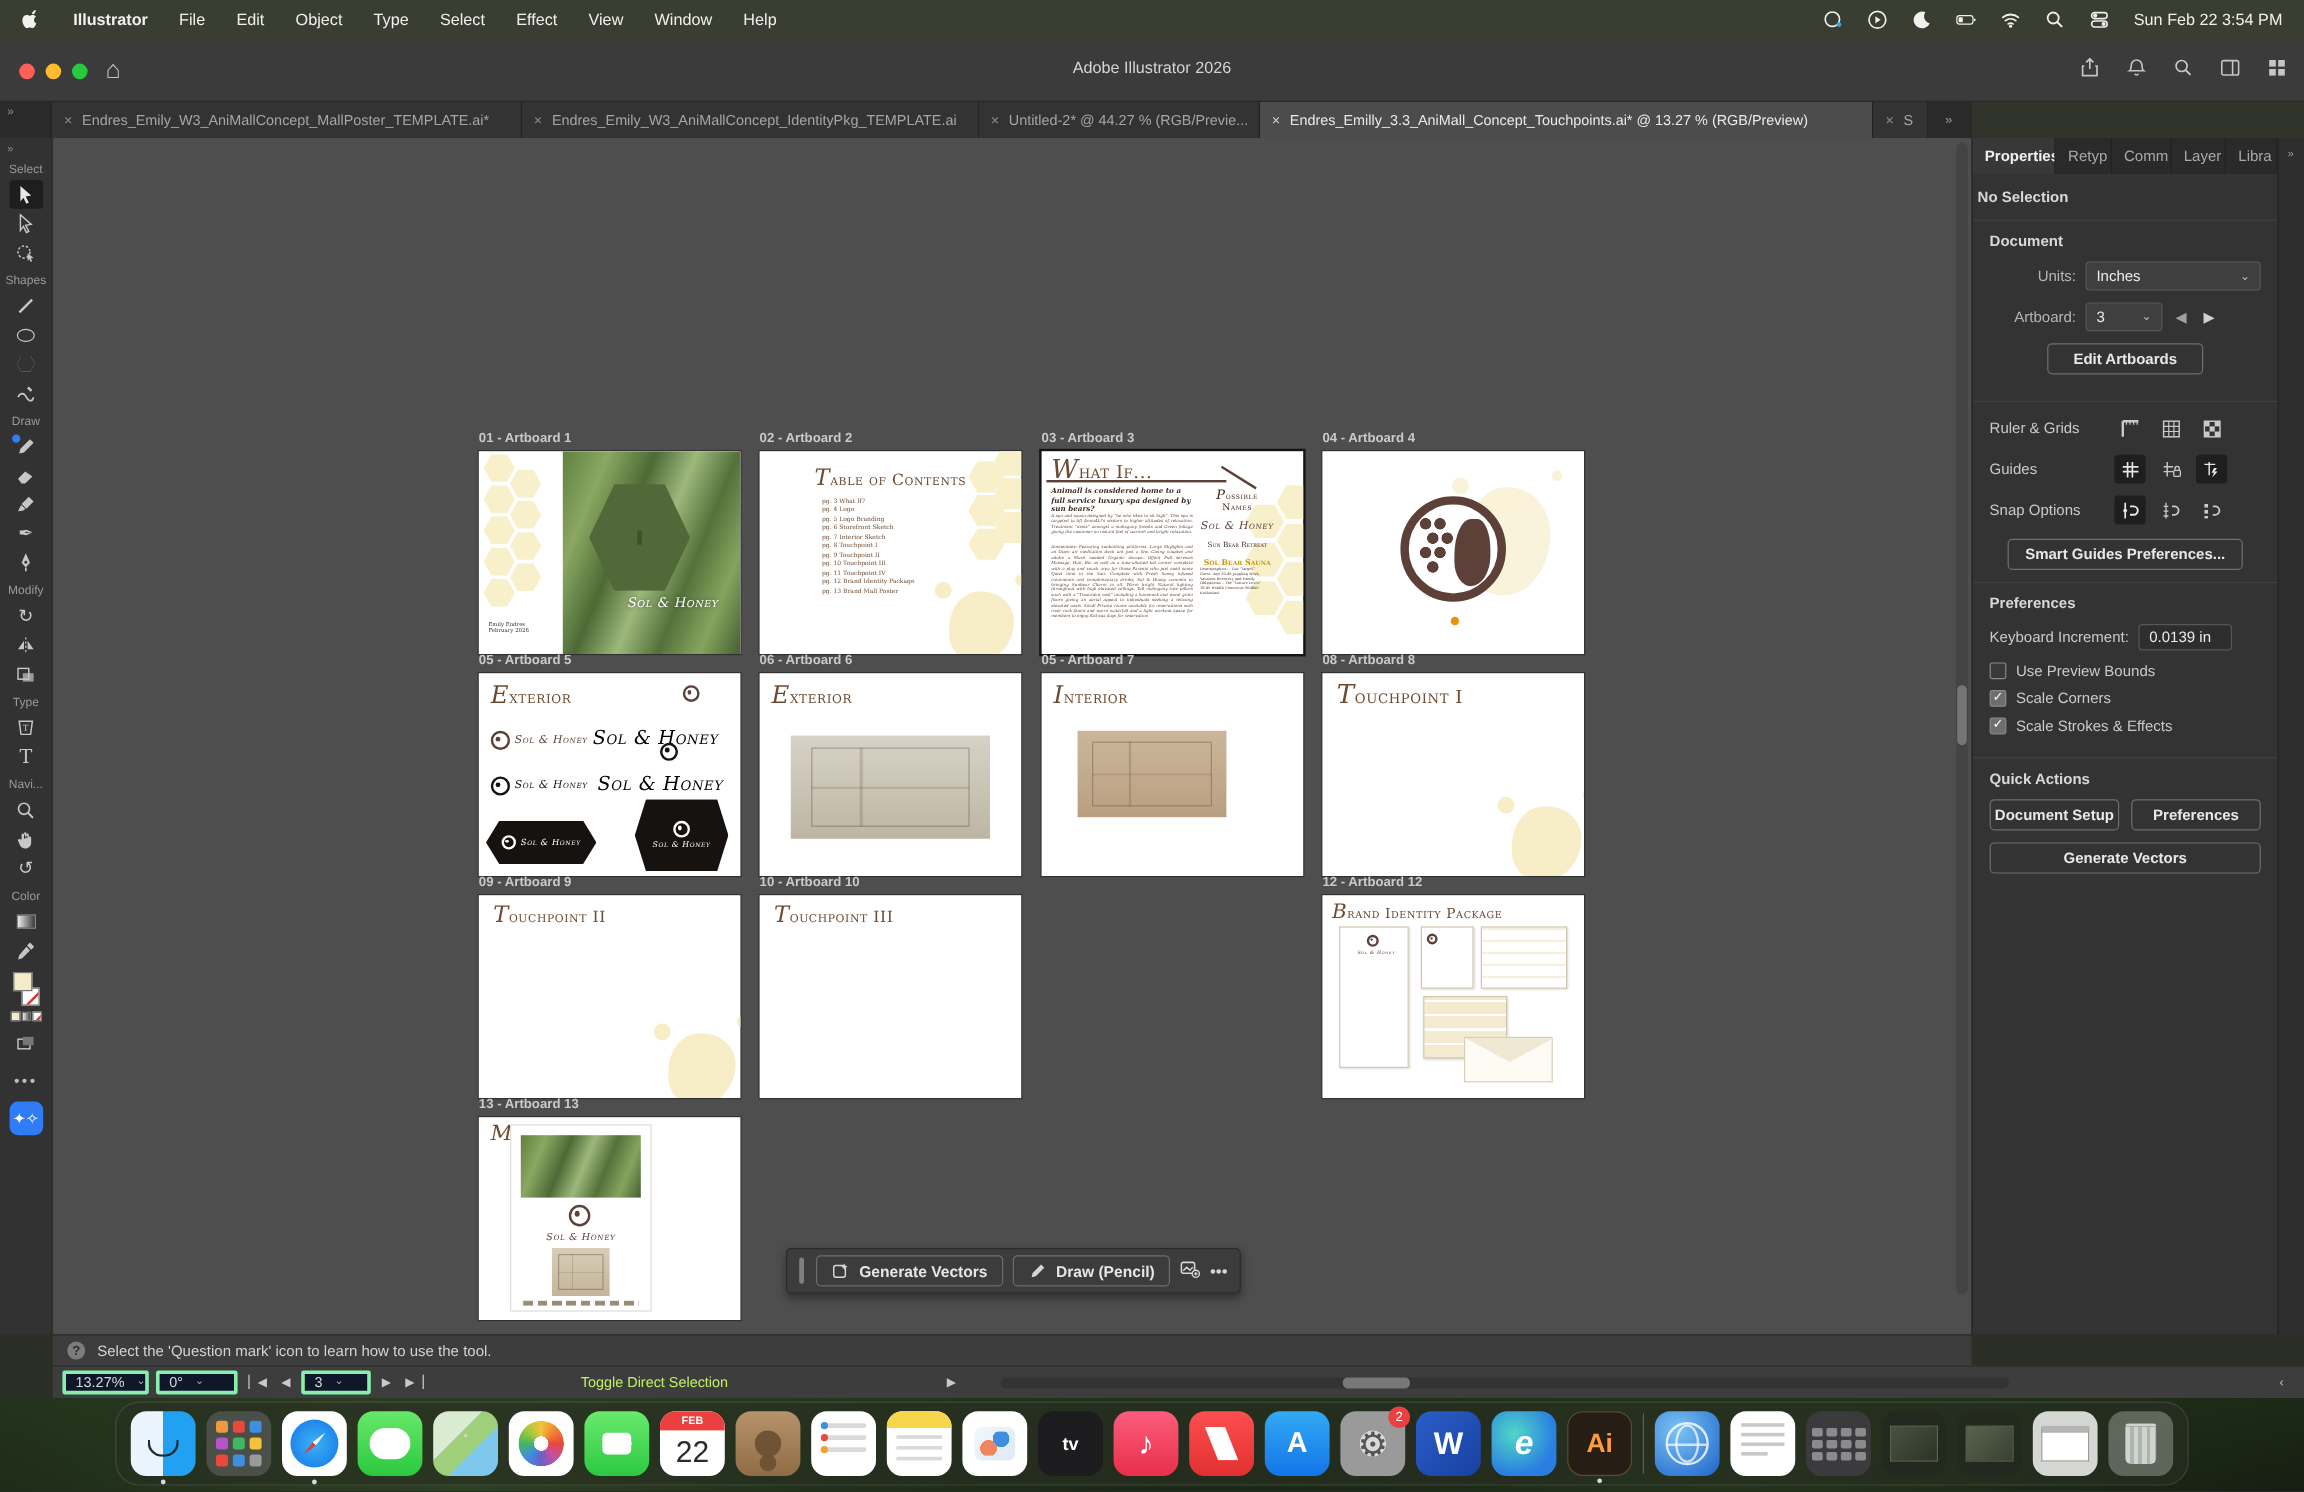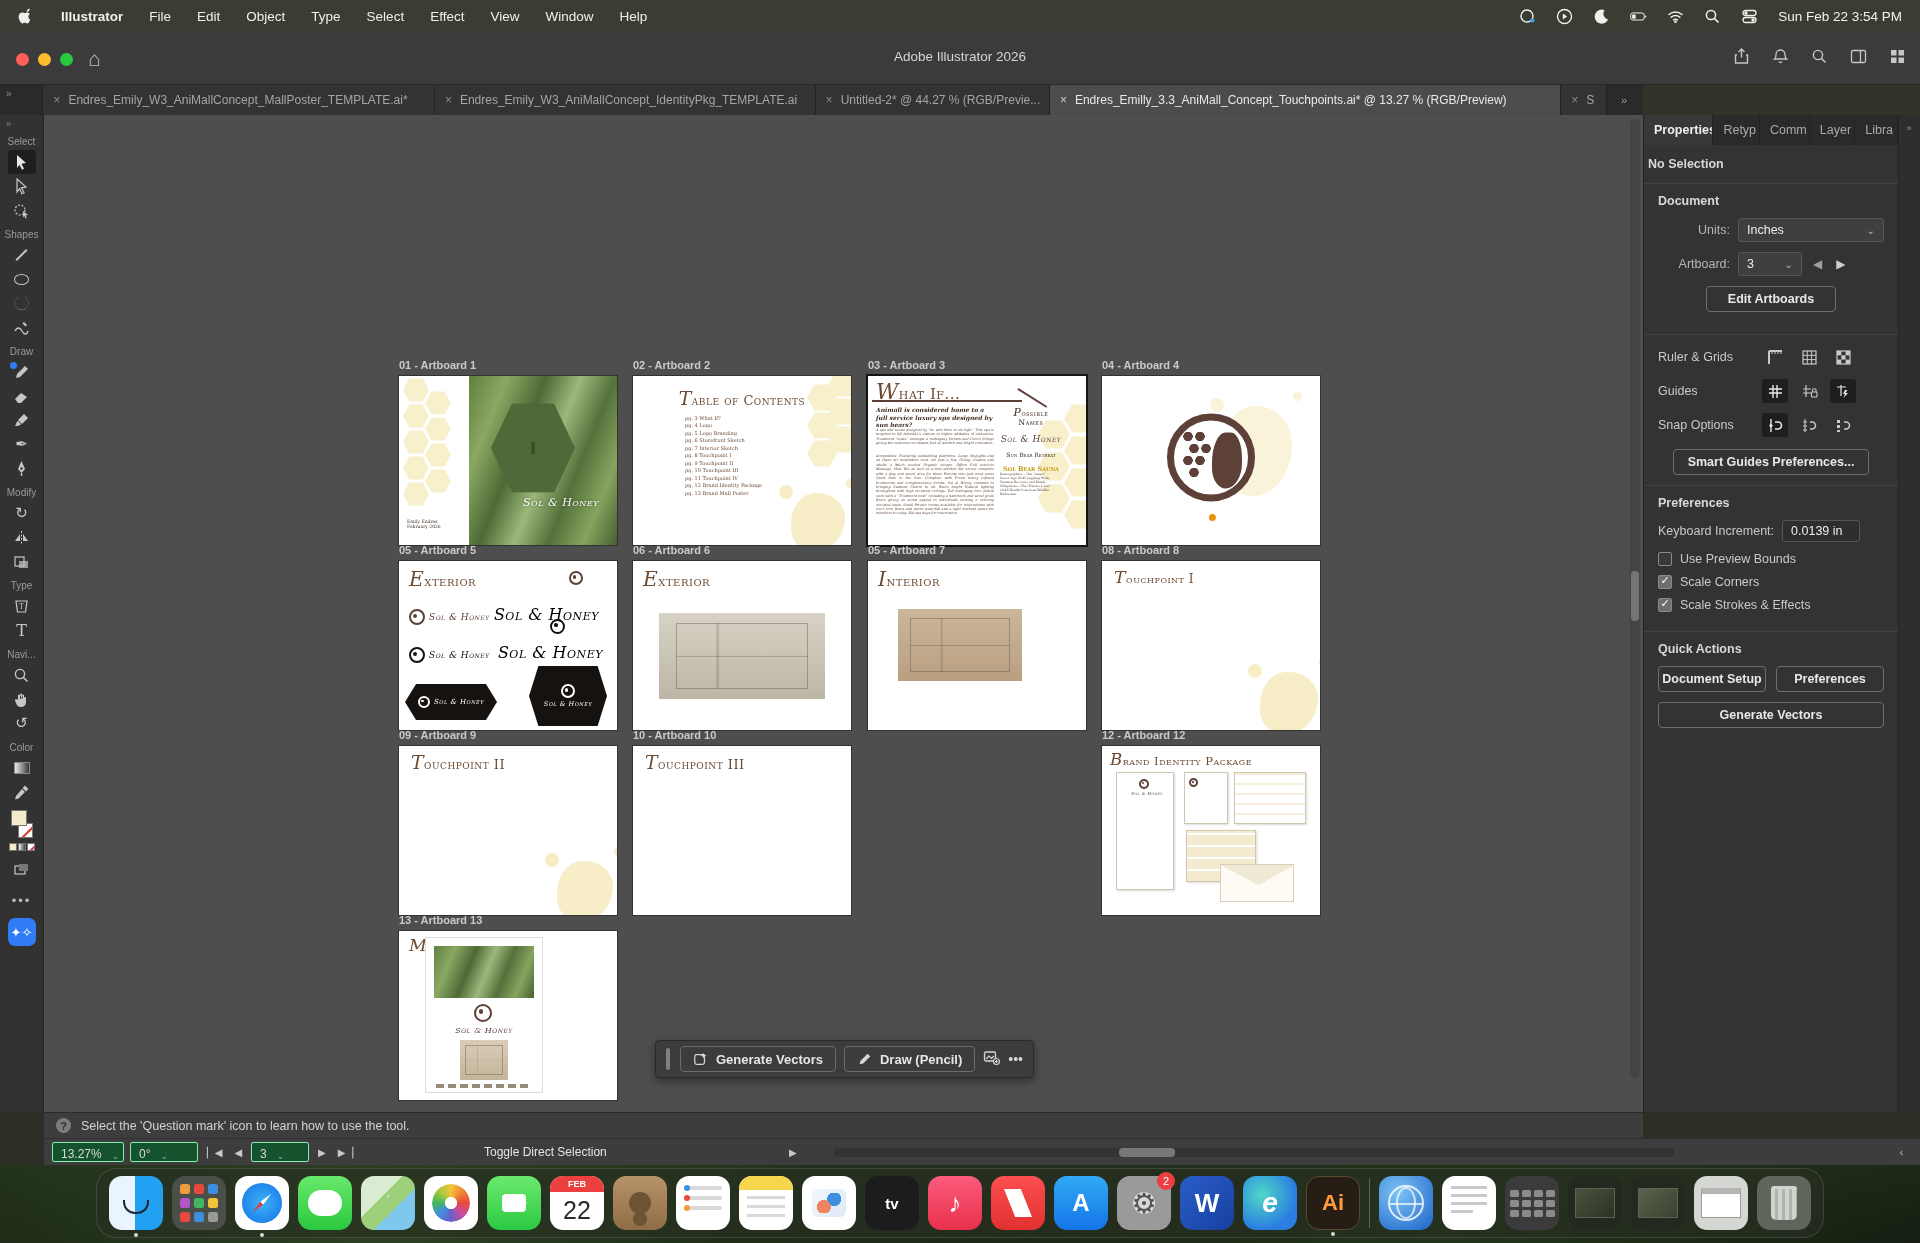--- a/index.html
+++ b/index.html
@@ -99,24 +99,24 @@
   .icon-btn svg{width:17px;height:17px;display:block}
   .cb-row{display:flex;align-items:center;gap:8px;margin-bottom:9px;color:#c9c9c9}
   .cb{width:14px;height:14px;border:1px solid #8a8a8a;border-radius:2px;background:#3a3a3a;position:relative}
   .cb.checked{background:#6e6e6e}
   .cb.checked::after{content:"✓";position:absolute;left:1.5px;top:-2px;font-size:11px;color:#fff}
   #strip{position:absolute;left:1898px;top:0;width:22px;height:997px;background:#2e2e2e;border-left:1px solid #242424;color:#9a9a9a;font-size:9px;text-align:center;padding-top:8px;letter-spacing:1px}
   
   #hintbar{position:absolute;left:44px;top:1112px;width:1599px;height:26px;background:#3d3d3d;border-top:1px solid #2b2b2b;display:flex;align-items:center;gap:10px;padding:0 12px;color:#d2d2d2;font-size:12.5px}
   .qmark{width:15px;height:15px;border-radius:50%;background:#7c7c7c;color:#2e2e2e;font-size:11px;font-weight:bold;display:flex;align-items:center;justify-content:center}
   #bottombar{position:absolute;left:44px;top:1138px;width:1876px;height:27px;background:#3d3d3d;border-top:1px solid #2e2e2e;display:flex;align-items:center;gap:6px;padding:0 8px;color:#d8d8d8;font-size:12px}
-  .bb-field{display:flex;align-items:flex-end;gap:10px;background:#14532d;border:1px solid #86efac;border-radius:2px;height:20px;padding:0 8px}
+  .bb-field{display:flex;align-items:flex-start;gap:10px;background:#0f172a;border:3px solid #86efac;border-radius:2px;height:20px;padding:0 8px}
   .bb-field .cv{color:#a8a8a8;font-size:9px}
   .navic{color:#c9c9c9;font-size:10px;padding:0 3px}
-  #toggle-label{position:absolute;left:440px;color:#e5e5e5}
+  #toggle-label{position:absolute;left:440px;color:#bef264}
   #hsc-track{position:absolute;left:790px;top:9px;width:840px;height:9px;background:#333;border-radius:4px}
   #hsc-thumb{position:absolute;left:285px;width:56px;height:9px;background:#787878;border-radius:4px}
   
   #desk{position:absolute;left:0;top:1165px;width:1920px;height:78px;background:
     radial-gradient(circle at 20% 120%,#2c4022 0%,transparent 55%),
     radial-gradient(circle at 75% 130%,#24351c 0%,transparent 50%),
     linear-gradient(180deg,#1a2416,#0e130c)}
   #dock{position:absolute;left:50%;bottom:5px;transform:translateX(-50%);display:flex;align-items:center;gap:9px;background:rgba(40,46,34,.62);border:1px solid rgba(255,255,255,.12);border-radius:20px;padding:7px 12px}
   .dk{width:54px;height:54px;border-radius:13px;position:relative;flex:none}
   .dk.run::after{content:"";position:absolute;left:50%;bottom:-7px;width:4px;height:4px;border-radius:50%;background:#d9d9d9;transform:translateX(-50%)}
@@ -606,21 +606,21 @@
         <div class="ab-label">05 - Artboard 7</div>
         <div class="ab-inner">
           <div class="script-title" style="font-size:14px;position:absolute;left:10px;top:8px">Interior</div>
           <div class="sketch" style="position:absolute;left:30px;top:48px;width:124px;height:72px;background:linear-gradient(180deg,#cbb69a,#b99f80)"></div>
         </div>
       </div>
 
       <div class="ab" style="left:1058px;top:446px">
         <div class="ab-label">08 - Artboard 8</div>
         <div class="ab-inner">
-          <div class="script-title" style="font-size:12px;position:absolute;left:12px;top:8px">Touchpoint I</div>
+          <div class="script-title" style="font-size:15px;position:absolute;left:12px;top:8px">Touchpoint I</div>
           <span class="splash" style="right:2px;bottom:-4px;width:58px;height:62px"></span>
         </div>
       </div>
 
       <div class="ab" style="left:355px;top:631px">
         <div class="ab-label">09 - Artboard 9</div>
         <div class="ab-inner">
           <div class="script-title" style="font-size:13px;position:absolute;left:12px;top:8px">Touchpoint II</div>
           <span class="splash" style="right:4px;bottom:-6px;width:56px;height:60px"></span>
         </div>

